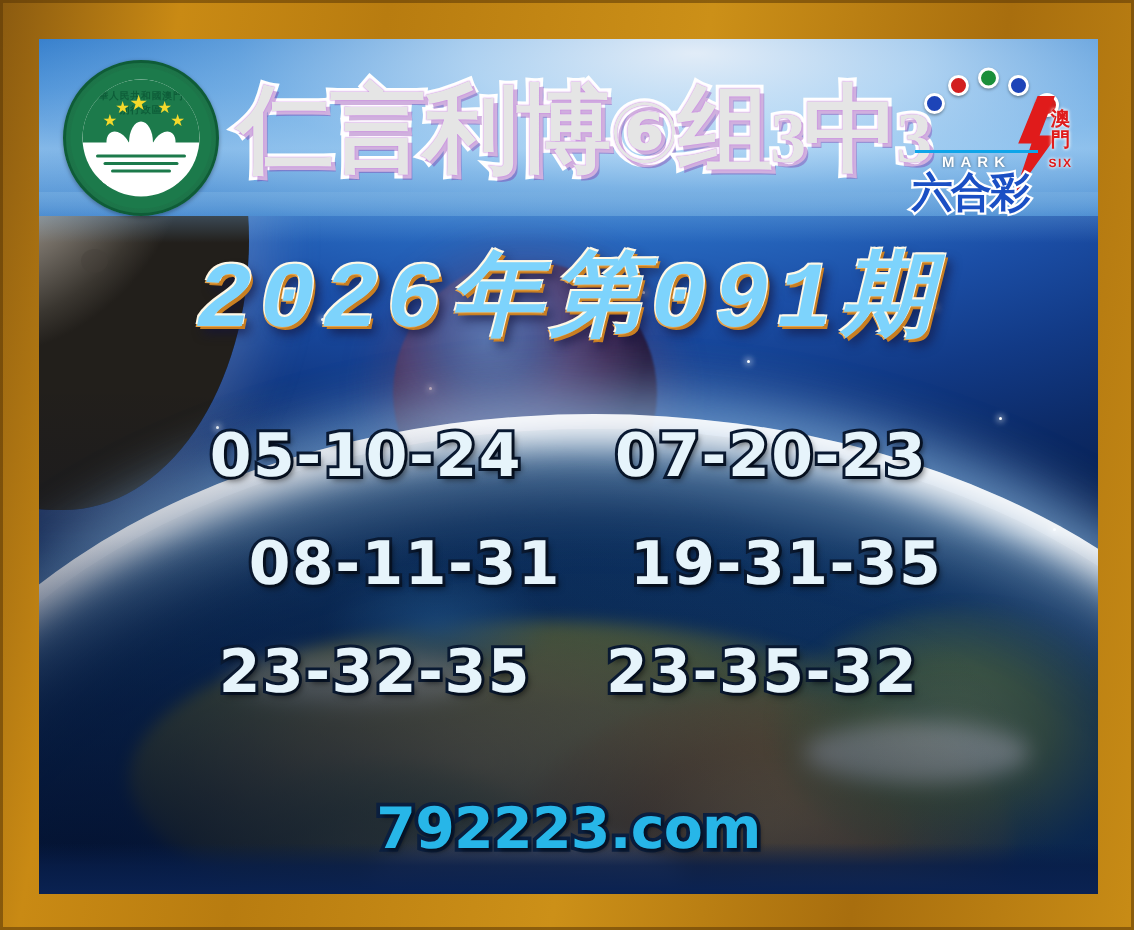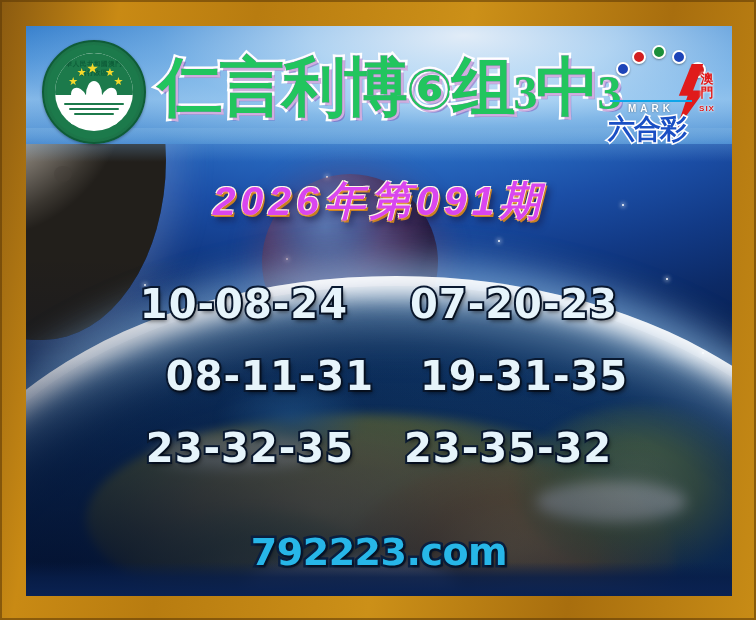--- a/index.html
+++ b/index.html
@@ -166,21 +166,21 @@
   .emblem .macau-txt{
     position:absolute;left:0;right:0;bottom:4px;text-align:center;
     color:#fff;font-size:11px;font-weight:bold;letter-spacing:2.5px;
   }
 
   
   .title-main{
     position:absolute;left:132px;top:30px;white-space:nowrap;
     font-family:"DejaVu Sans","Liberation Sans",sans-serif;
     font-weight:bold;font-size:62px;line-height:62px;
-    color:#22c55e;
+    color:#e5e5e5;
     -webkit-text-stroke:5px #ffffff;
     paint-order:stroke fill;
     text-shadow:
       0 0 1px #c056e6,
       3px 3px 0 rgba(120,30,160,.35);
     letter-spacing:-2px;
   }
   .title-main .cn{font-size:64px;}
   .title-main .circ{font-size:56px;}
   .title-main .num{font-size:48px;font-family:"Liberation Serif","DejaVu Serif",serif;}
@@ -222,24 +222,24 @@
     position:absolute;right:2px;top:38px;width:18px;
     color:#e01b1b;font-size:13px;line-height:14px;font-weight:bold;
     text-align:center;
     text-shadow:0 0 2px #fff,0 0 3px #fff;
   }
   .brand .vert .u{font-size:8px;letter-spacing:1px;display:block;margin-top:2px;color:#e01b1b;}
 
   
   .issue{
     position:absolute;left:0;right:0;top:140px;text-align:center;
-    font-family:Liberation Sans, sans-serif;
+    font-family:Liberation Mono, monospace;
     font-weight:bold;font-style:italic;
-    font-size:41px;line-height:70px;
-    color:#d946ef;
+    font-size:62px;line-height:70px;
+    color:#7dd3fc;
     letter-spacing:5px;
     text-shadow:
       -1px -1px 0 #fff8e6, 1px -1px 0 #fff8e6,
       -1px 1px 0 #e8a44a, 2px 2px 0 #c97f22,
       4px 5px 7px rgba(20,20,60,.75);
   }
 
   
   .rows{position:absolute;left:0;right:0;top:255px;}
   .row{
@@ -361,21 +361,21 @@
       <div class="bolt"></div>
       <div class="cn6">六合彩</div>
       <div class="mark">MARK</div>
       <div class="vert"><span>澳門</span><span class="u">SIX</span></div>
     </div>
 
     <div class="issue">2026年第091期</div>
 
     <div class="rows">
       <div class="row r1">
-        <span class="grp">10-08-24</span>
+        <span class="grp">05-10-24</span>
         <span class="grp">07-20-23</span>
       </div>
       <div class="row r2">
         <span class="grp">08-11-31</span>
         <span class="grp">19-31-35</span>
       </div>
       <div class="row r3">
         <span class="grp">23-32-35</span>
         <span class="grp">23-35-32</span>
       </div>

